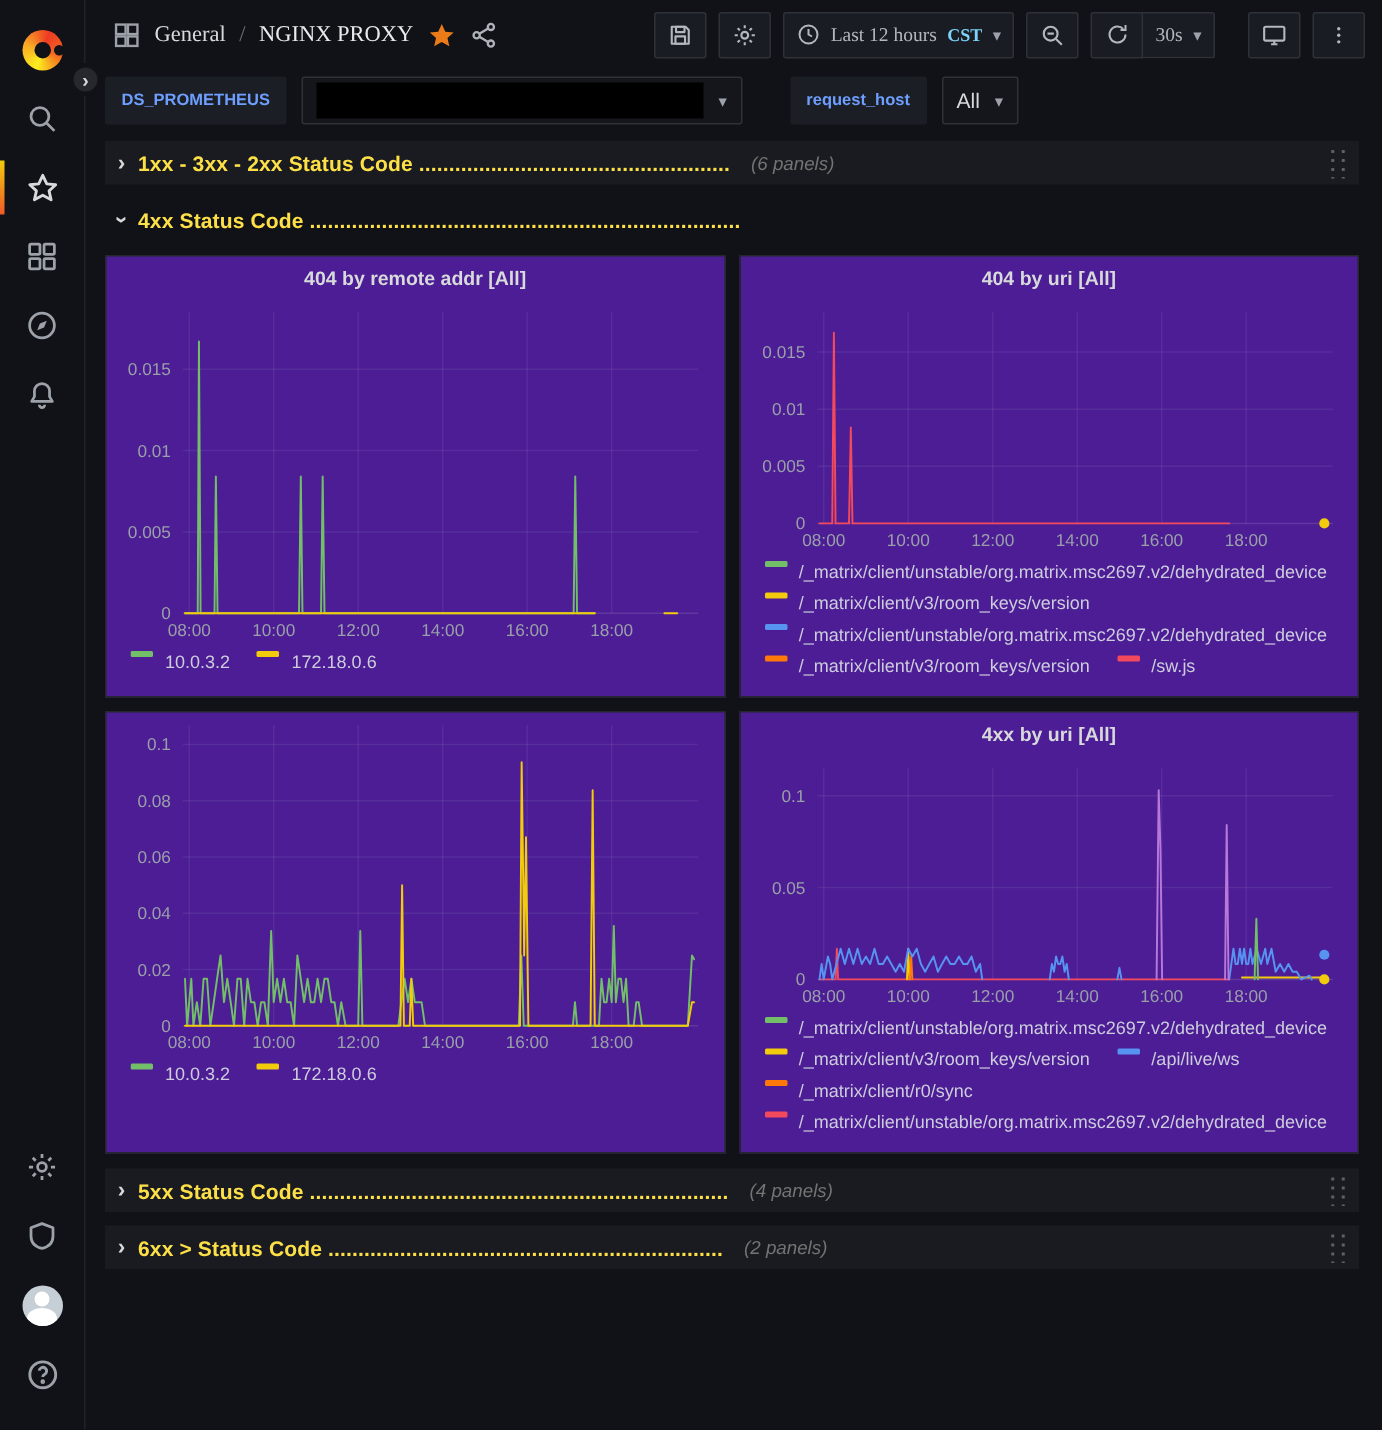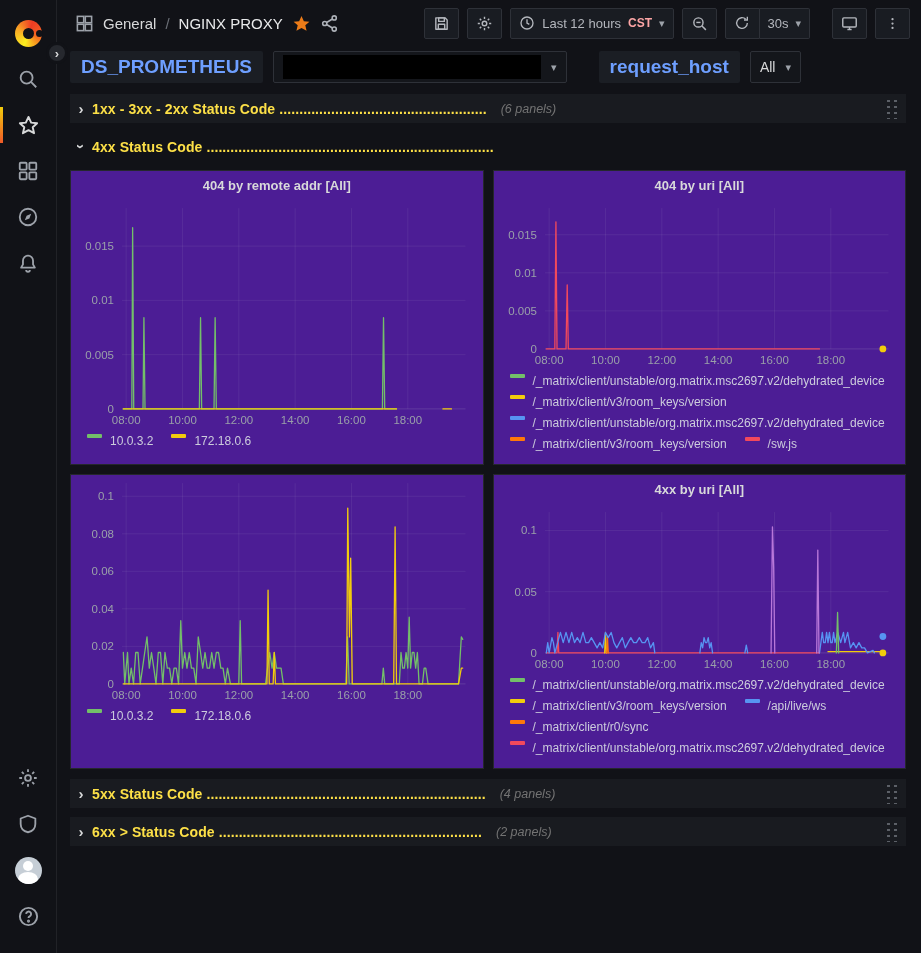--- a/index.html
+++ b/index.html
@@ -31,48 +31,48 @@
     background:#26282e; border:3px solid #111217; color:#d8d9da; font-size:13px; font-weight:700;
     display:flex; align-items:center; justify-content:center; z-index:5; cursor:pointer;
   }
   .avatar-circle { width:27px; height:27px; border-radius:50%; background:#c6ced6; position:relative; overflow:hidden; }
   .avatar-circle::before { content:""; position:absolute; left:8.5px; top:4px; width:10px; height:10px; border-radius:50%; background:#fff; }
   .avatar-circle::after { content:""; position:absolute; left:3.5px; top:15px; width:20px; height:14px; border-radius:50%; background:#fff; }
 
   
   .main { flex:1; display:flex; flex-direction:column; min-width:0; }
 
-  .topbar { height:46px; flex:none; display:flex; align-items:center; justify-content:space-between; padding:0 11px 0 18px; }
+  .topbar { height:46px; flex:none; display:flex; align-items:center; justify-content:space-between; padding:0 11px 0 18px;font-family:Liberation Serif, serif; }
   .crumbs { display:flex; align-items:center; gap:9px; font-size:15px; }
   .crumb-icon { color:#9da2aa; display:flex; }
   .crumb-link { color:#d8d9da; cursor:pointer; }
   .crumb-sep { color:#6c7077; }
   .crumb-title { color:#e9eaeb; cursor:pointer; }
   .star-filled { color:#eb7b18; display:flex; cursor:pointer; }
   .share-ic { color:#aeb2b9; display:flex; cursor:pointer; }
 
   .toolbar { display:flex; align-items:center; }
   .tbtn {
     height:31px; min-width:35px; padding:0 8px; margin-left:8px;
     border:1px solid #2e3138; background:#191c22; border-radius:2px;
     display:flex; align-items:center; justify-content:center; gap:7px;
     color:#b4b7bd; font-size:13px; cursor:pointer; white-space:nowrap;
   }
   .btn-group { display:flex; margin-left:8px; }
   .btn-group .tbtn { margin-left:0; }
   .btn-group .tbtn:first-child { border-radius:2px 0 0 2px; }
   .btn-group .tbtn:last-child { border-radius:0 2px 2px 0; border-left:none; }
-  .tz { color:#fca5a5; font-weight:700; font-size:12px; }
+  .tz { color:#7dd3fc; font-weight:700; font-size:12px; }
   .chev { color:#9da2aa; font-size:11px; }
   .gap16 { width:14px; }
 
   
   .varsrow { flex:none; display:flex; align-items:center; padding:5px 12px 10px 13px; gap:10px; }
   .varchip { height:32px; display:flex; align-items:center; padding:0 11px; background:#1b1e24; border-radius:2px;
-             color:#6e9fff; font-weight:700; font-size:19px; cursor:pointer; }
+             color:#6e9fff; font-weight:700; font-size:11px; cursor:pointer; }
   .varsel { height:32px; border:1px solid #2e3138; background:#14161b; border-radius:2px;
             display:flex; align-items:center; padding:0 9px; gap:10px; cursor:pointer; }
   .redacted { width:258px; height:24px; background:#000; }
   .allsel { color:#d8d9da; font-size:14px; }
 
   
   .dash { flex:1; padding:1px 15px 0 13px; overflow:hidden; }
   .rowbar { height:29px; display:flex; align-items:center; margin-bottom:9px; position:relative; cursor:pointer; }
   .rowbar.shaded { background:#191b20; }
   .row-chevron { width:22px; text-align:center; color:#d8d9da; font-size:15px; font-weight:700; flex:none; }

